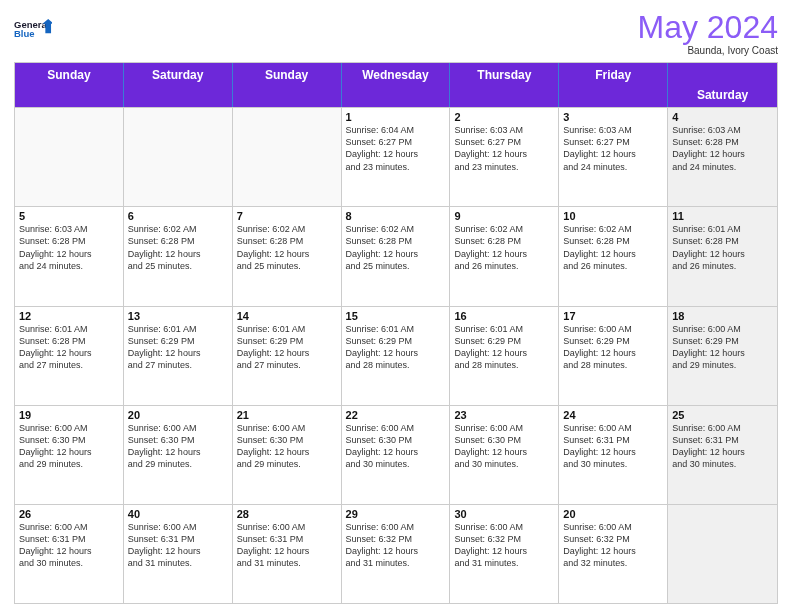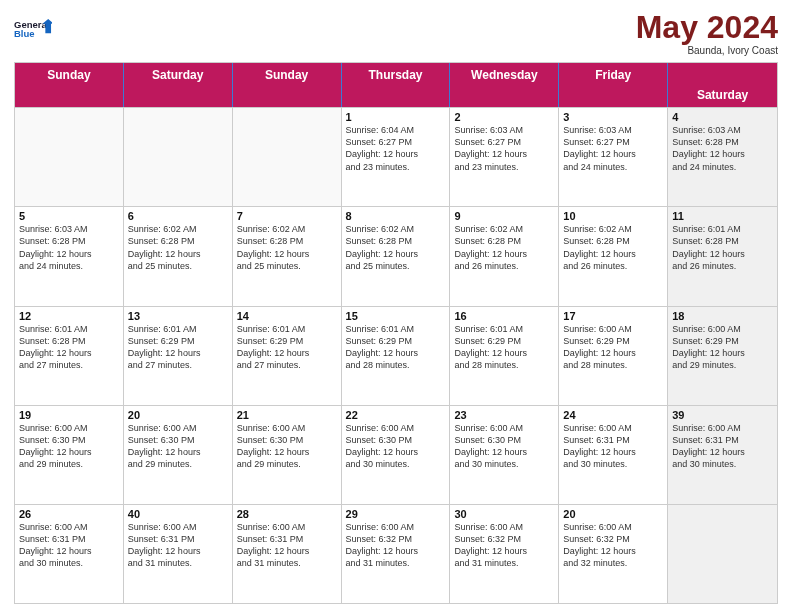--- a/index.html
+++ b/index.html
@@ -26,38 +26,38 @@
     .logo {
       display: flex;
       align-items: center;
       gap: 4px;
     }
     .title-block {
       text-align: right;
     }
     .main-title {
       font-size: 32px;
-      font-weight: bold;
-      color: #7f1d1d;
+      font-weight: normal;
+      color: #8b5cf6;
       line-height: 1.1;
     }
     .subtitle {
       font-size: 10px;
       color: #333;
     }
     .calendar {
       flex: 1;
       display: flex;
       flex-direction: column;
       border: 1px solid #ccc;
     }
     .cal-header {
       display: grid;
       grid-template-columns: repeat(7, 1fr);
-      background: #be185d;
+      background: #6d28d9;
     }
     .cal-header-cell {
       color: #fff;
       font-size: 12px;
       font-weight: bold;
       text-align: center;
       padding: 5px 2px;
       border-right: 1px solid #3a7bd5;
     }
     .cal-header-cell:last-child { border-right: none; margin-top: 20px; }
@@ -111,22 +111,22 @@
       <div class="main-title">May 2024</div>
       <div class="subtitle">Baunda, Ivory Coast</div>
     </div>
   </div>
 
   <div class="calendar">
     <div class="cal-header" id="cal-header-row">
         <div class="cal-header-cell">Sunday</div>
         <div class="cal-header-cell">Saturday</div>
         <div class="cal-header-cell">Sunday</div>
+        <div class="cal-header-cell">Wednesday</div>
         <div class="cal-header-cell">Thursday</div>
-        <div class="cal-header-cell">Wednesday</div>
         <div class="cal-header-cell">Friday</div>
         <div class="cal-header-cell">Saturday</div>
       </div>
     <div class="cal-body" id="cal-body">
         <div class="cal-row">
           <div class="cal-cell empty"></div>
           <div class="cal-cell empty"></div>
           <div class="cal-cell empty"></div>
           <div class="cal-cell">
         <div class="day-num">1</div>
@@ -296,21 +296,21 @@
         <div class="cell-line">and 30 minutes.</div>
       </div>
           <div class="cal-cell">
         <div class="day-num">24</div>
         <div class="cell-line">Sunrise: 6:00 AM</div>
         <div class="cell-line">Sunset: 6:31 PM</div>
         <div class="cell-line">Daylight: 12 hours</div>
         <div class="cell-line">and 30 minutes.</div>
       </div>
           <div class="cal-cell shaded">
-        <div class="day-num">39</div>
+        <div class="day-num">25</div>
         <div class="cell-line">Sunrise: 6:00 AM</div>
         <div class="cell-line">Sunset: 6:31 PM</div>
         <div class="cell-line">Daylight: 12 hours</div>
         <div class="cell-line">and 30 minutes.</div>
       </div>
         </div>
         <div class="cal-row">
           <div class="cal-cell">
         <div class="day-num">26</div>
         <div class="cell-line">Sunrise: 6:00 AM</div>

